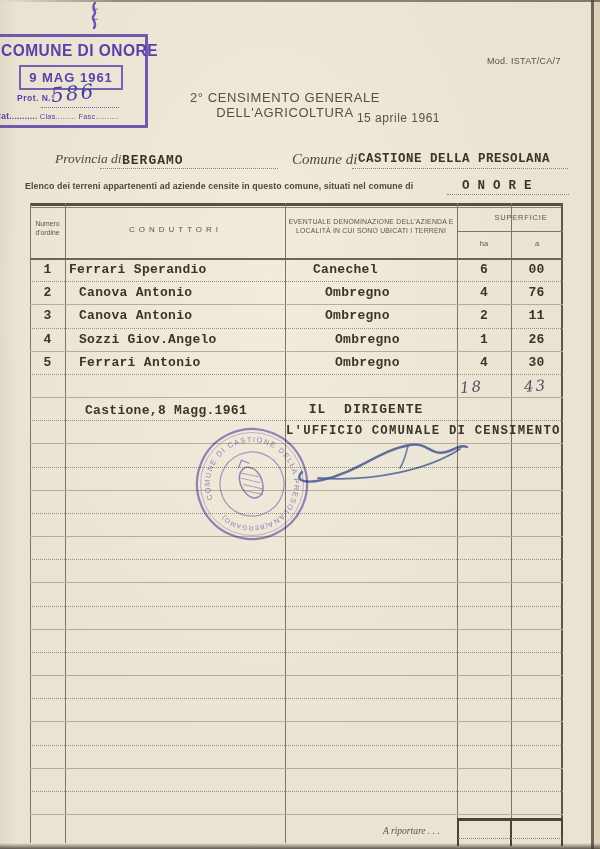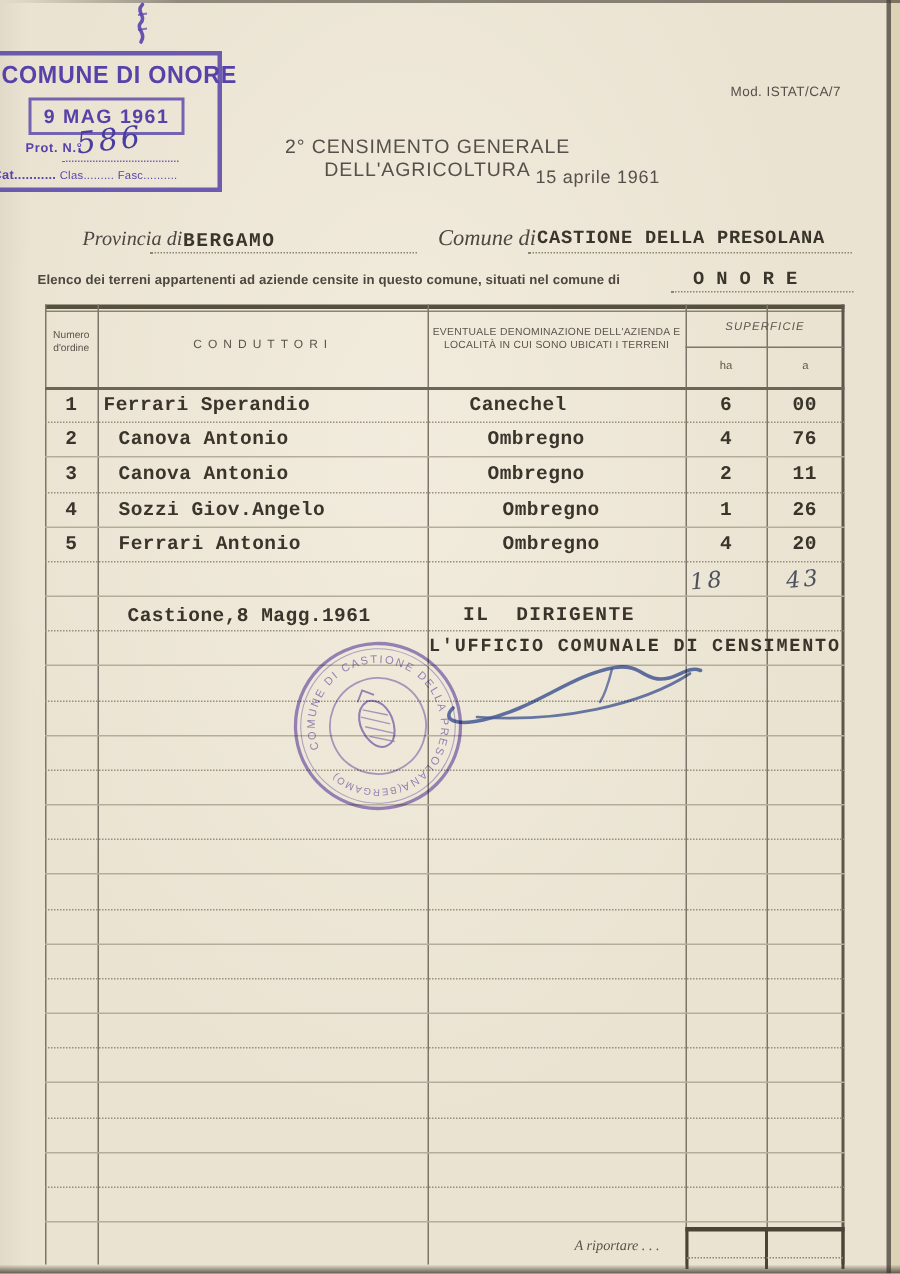--- a/index.html
+++ b/index.html
@@ -51,21 +51,21 @@
   .vline{position:absolute;top:0;height:640px;width:1px;background:#7d7668;}
   #v-right{width:2px;background:#5d574b;}
   #t-top{position:absolute;left:0;top:0;width:533px;height:2.5px;background:#55503f;}
   #t-top2{position:absolute;left:0;top:4px;width:533px;border-top:1px solid #8a8372;}
   #t-headbottom{position:absolute;left:0;top:55px;width:533px;height:2px;background:#6b6557;}
   #sup-divider{position:absolute;left:427px;top:28px;width:106px;border-top:1px solid #7d7668;}
   .hcell{position:absolute;color:#5a554b;text-align:center;}
   #h-numero{left:0px;top:16px;width:35px;font-size:6.8px;line-height:9px;}
   #h-conduttori{left:36px;top:22px;width:219px;font-size:8px;letter-spacing:4px;}
   #h-denominazione{left:258px;top:14px;width:166px;font-size:6.9px;line-height:9px;letter-spacing:.2px;}
-  #h-superficie{left:427px;top:10px;width:106px;font-size:7.5px;letter-spacing:.8px;font-style:italic;}
+  #h-superficie{left:438px;top:10px;width:106px;font-size:7.5px;letter-spacing:.8px;}
   #h-ha{left:427px;top:36px;width:54px;font-size:7.5px;}
   #h-a{left:481px;top:36px;width:52px;font-size:7.5px;}
   
   #grid-host,#rows-host{position:absolute;left:0;top:0;width:533px;height:640px;}
   .grid-line{position:absolute;left:0;width:533px;height:0;}
   .grid-line.dot{border-top:1px dotted #978f7c;}
   .grid-line.solid{border-top:1px solid #b5ad9c;}
   .data-row{position:absolute;left:0;width:533px;height:23.17px;}
   .data-row span{position:absolute;top:0;height:100%;display:flex;align-items:center;font-family:"Liberation Mono","DejaVu Sans Mono",monospace;font-weight:700;font-size:13px;color:#3a352b;letter-spacing:.3px;white-space:nowrap;}
   .cell-n{left:0;width:35px;justify-content:center;}
@@ -214,21 +214,21 @@
       <span class="cell-den">Ombregno</span>
       <span class="cell-ha">1</span>
       <span class="cell-a">26</span>
     </div>
 
     <div class="data-row" style="top: 147.68px;">
       <span class="cell-n">5</span>
       <span class="cell-cond">Ferrari Antonio</span>
       <span class="cell-den">Ombregno</span>
       <span class="cell-ha">4</span>
-      <span class="cell-a">20</span>
+      <span class="cell-a">30</span>
     </div>
   </div>
   </div>
 
   <div class="abs handnum" id="total-ha">18</div>
   <div class="abs handnum" id="total-a">43</div>
 
   <div class="abs typed" id="place-date">Castione,8 Magg.1961</div>
   <div class="abs typed" id="sig-role">IL DIRIGENTE</div>
   <div class="abs typed" id="sig-office">L'UFFICIO COMUNALE DI CENSIMENTO</div>

